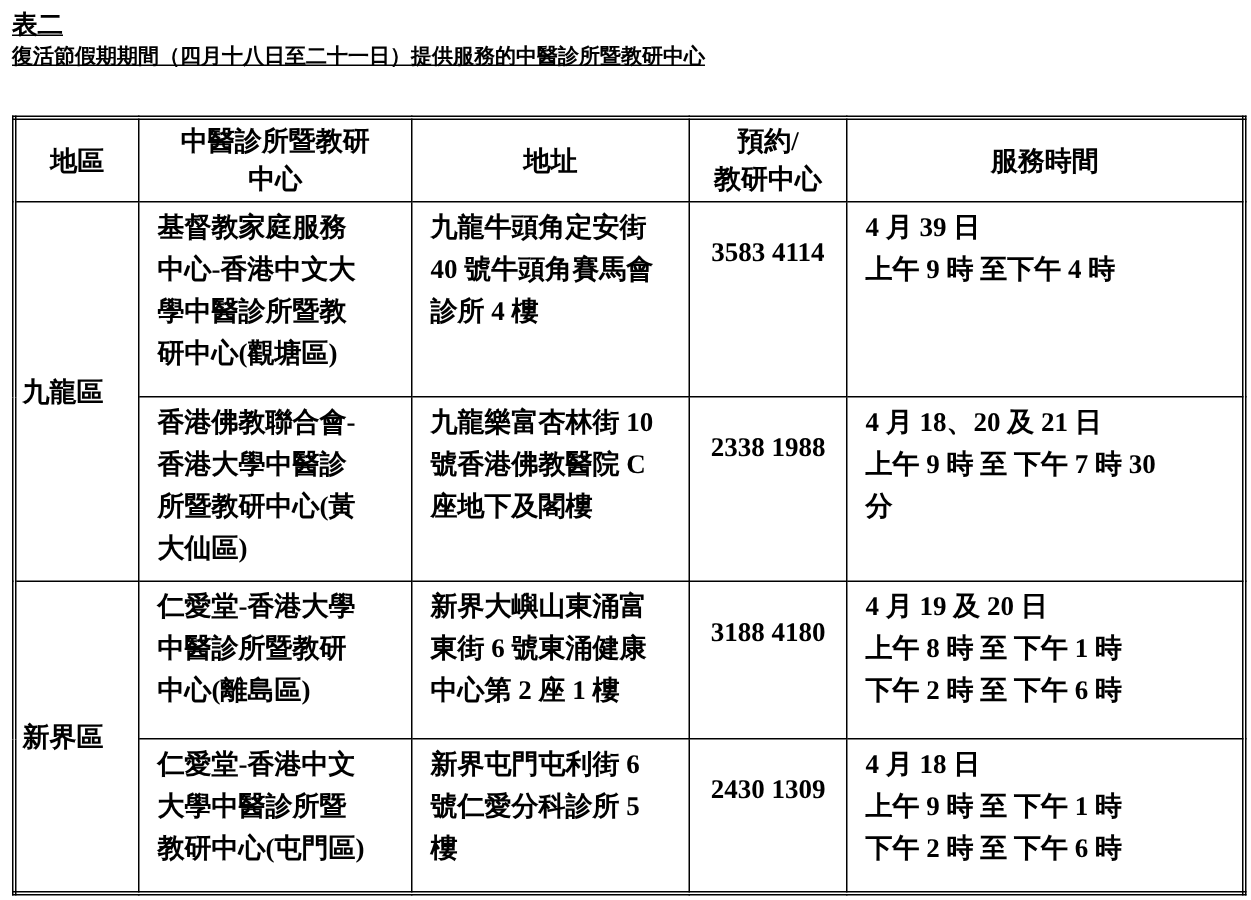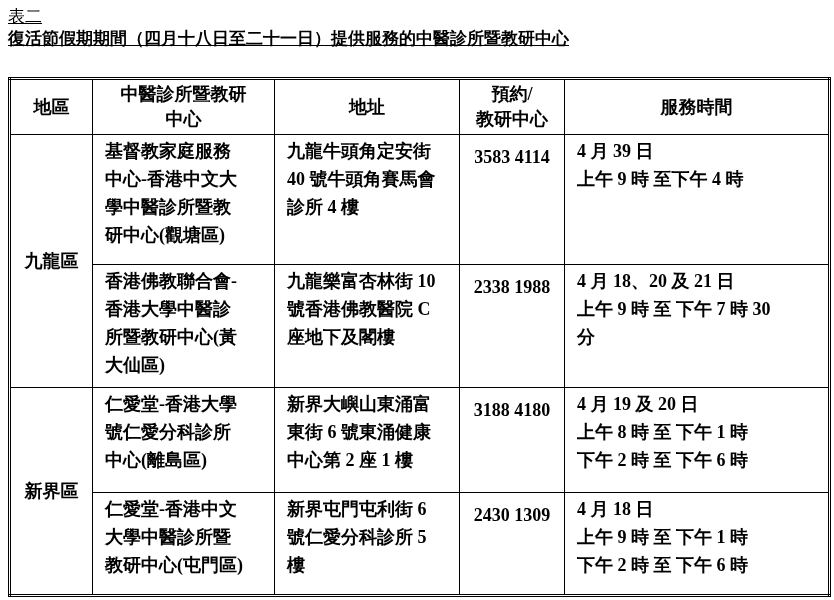--- a/index.html
+++ b/index.html
@@ -12,27 +12,27 @@
   .page {
     width: 834px;
     height: 600px;
     background: #ffffff;
     box-sizing: border-box;
     padding: 6px 8px 0 8px;
     overflow: hidden;
   }
   .doc-title {
     font-size: 17px;
-    font-weight: normal;
+    font-weight: bold;
     text-decoration: underline;
     line-height: 22px;
     margin: 0;
   }
   .doc-subtitle {
-    font-size: 17px;
+    font-size: 14px;
     font-weight: bold;
     text-decoration: underline;
     line-height: 22px;
     margin: 0 0 0 0;
   }
   table.clinic-table {
     border-collapse: collapse;
     table-layout: fixed;
     width: 820px;
     margin-top: 27px;
@@ -55,27 +55,26 @@
     overflow: hidden;
   }
   th {
     font-weight: bold;
     text-align: center;
     vertical-align: middle;
     line-height: 25px;
     padding: 2px 4px;
   }
   td.district {
-    text-align: center;
     vertical-align: middle;
     padding: 2px 4px;
   }
   td.phone {
     text-align: center;
-    padding: 8px 4px;
+    padding: 19px 4px;
   }
   col.c-district { width: 83px; }
   col.c-clinic   { width: 182px; }
   col.c-address  { width: 185px; }
   col.c-phone    { width: 105px; }
   col.c-hours    { width: 265px; }
   tr.header-row   { height: 52px; }
   tr.row-1 { height: 130px; }
   tr.row-2 { height: 123px; }
   tr.row-3 { height: 105px; }
@@ -132,21 +131,21 @@
 座地下及閣樓</td>
         <td class="phone">2338 1988</td>
         <td>4 月 18、20 及 21 日
 上午 9 時 至  下午 7 時 30
 分</td>
       </tr>
 
       <tr class="row-3">
         <td class="district" rowspan="2">新界區</td>
         <td>仁愛堂-香港大學
-號仁愛分科診所
+中醫診所暨教研
 中心(離島區)</td>
         <td>新界大嶼山東涌富
 東街 6 號東涌健康
 中心第 2 座 1 樓</td>
         <td class="phone">3188 4180</td>
         <td>4 月 19 及 20 日
 上午 8 時 至  下午 1 時
 下午 2 時 至  下午 6 時</td>
       </tr>
 

